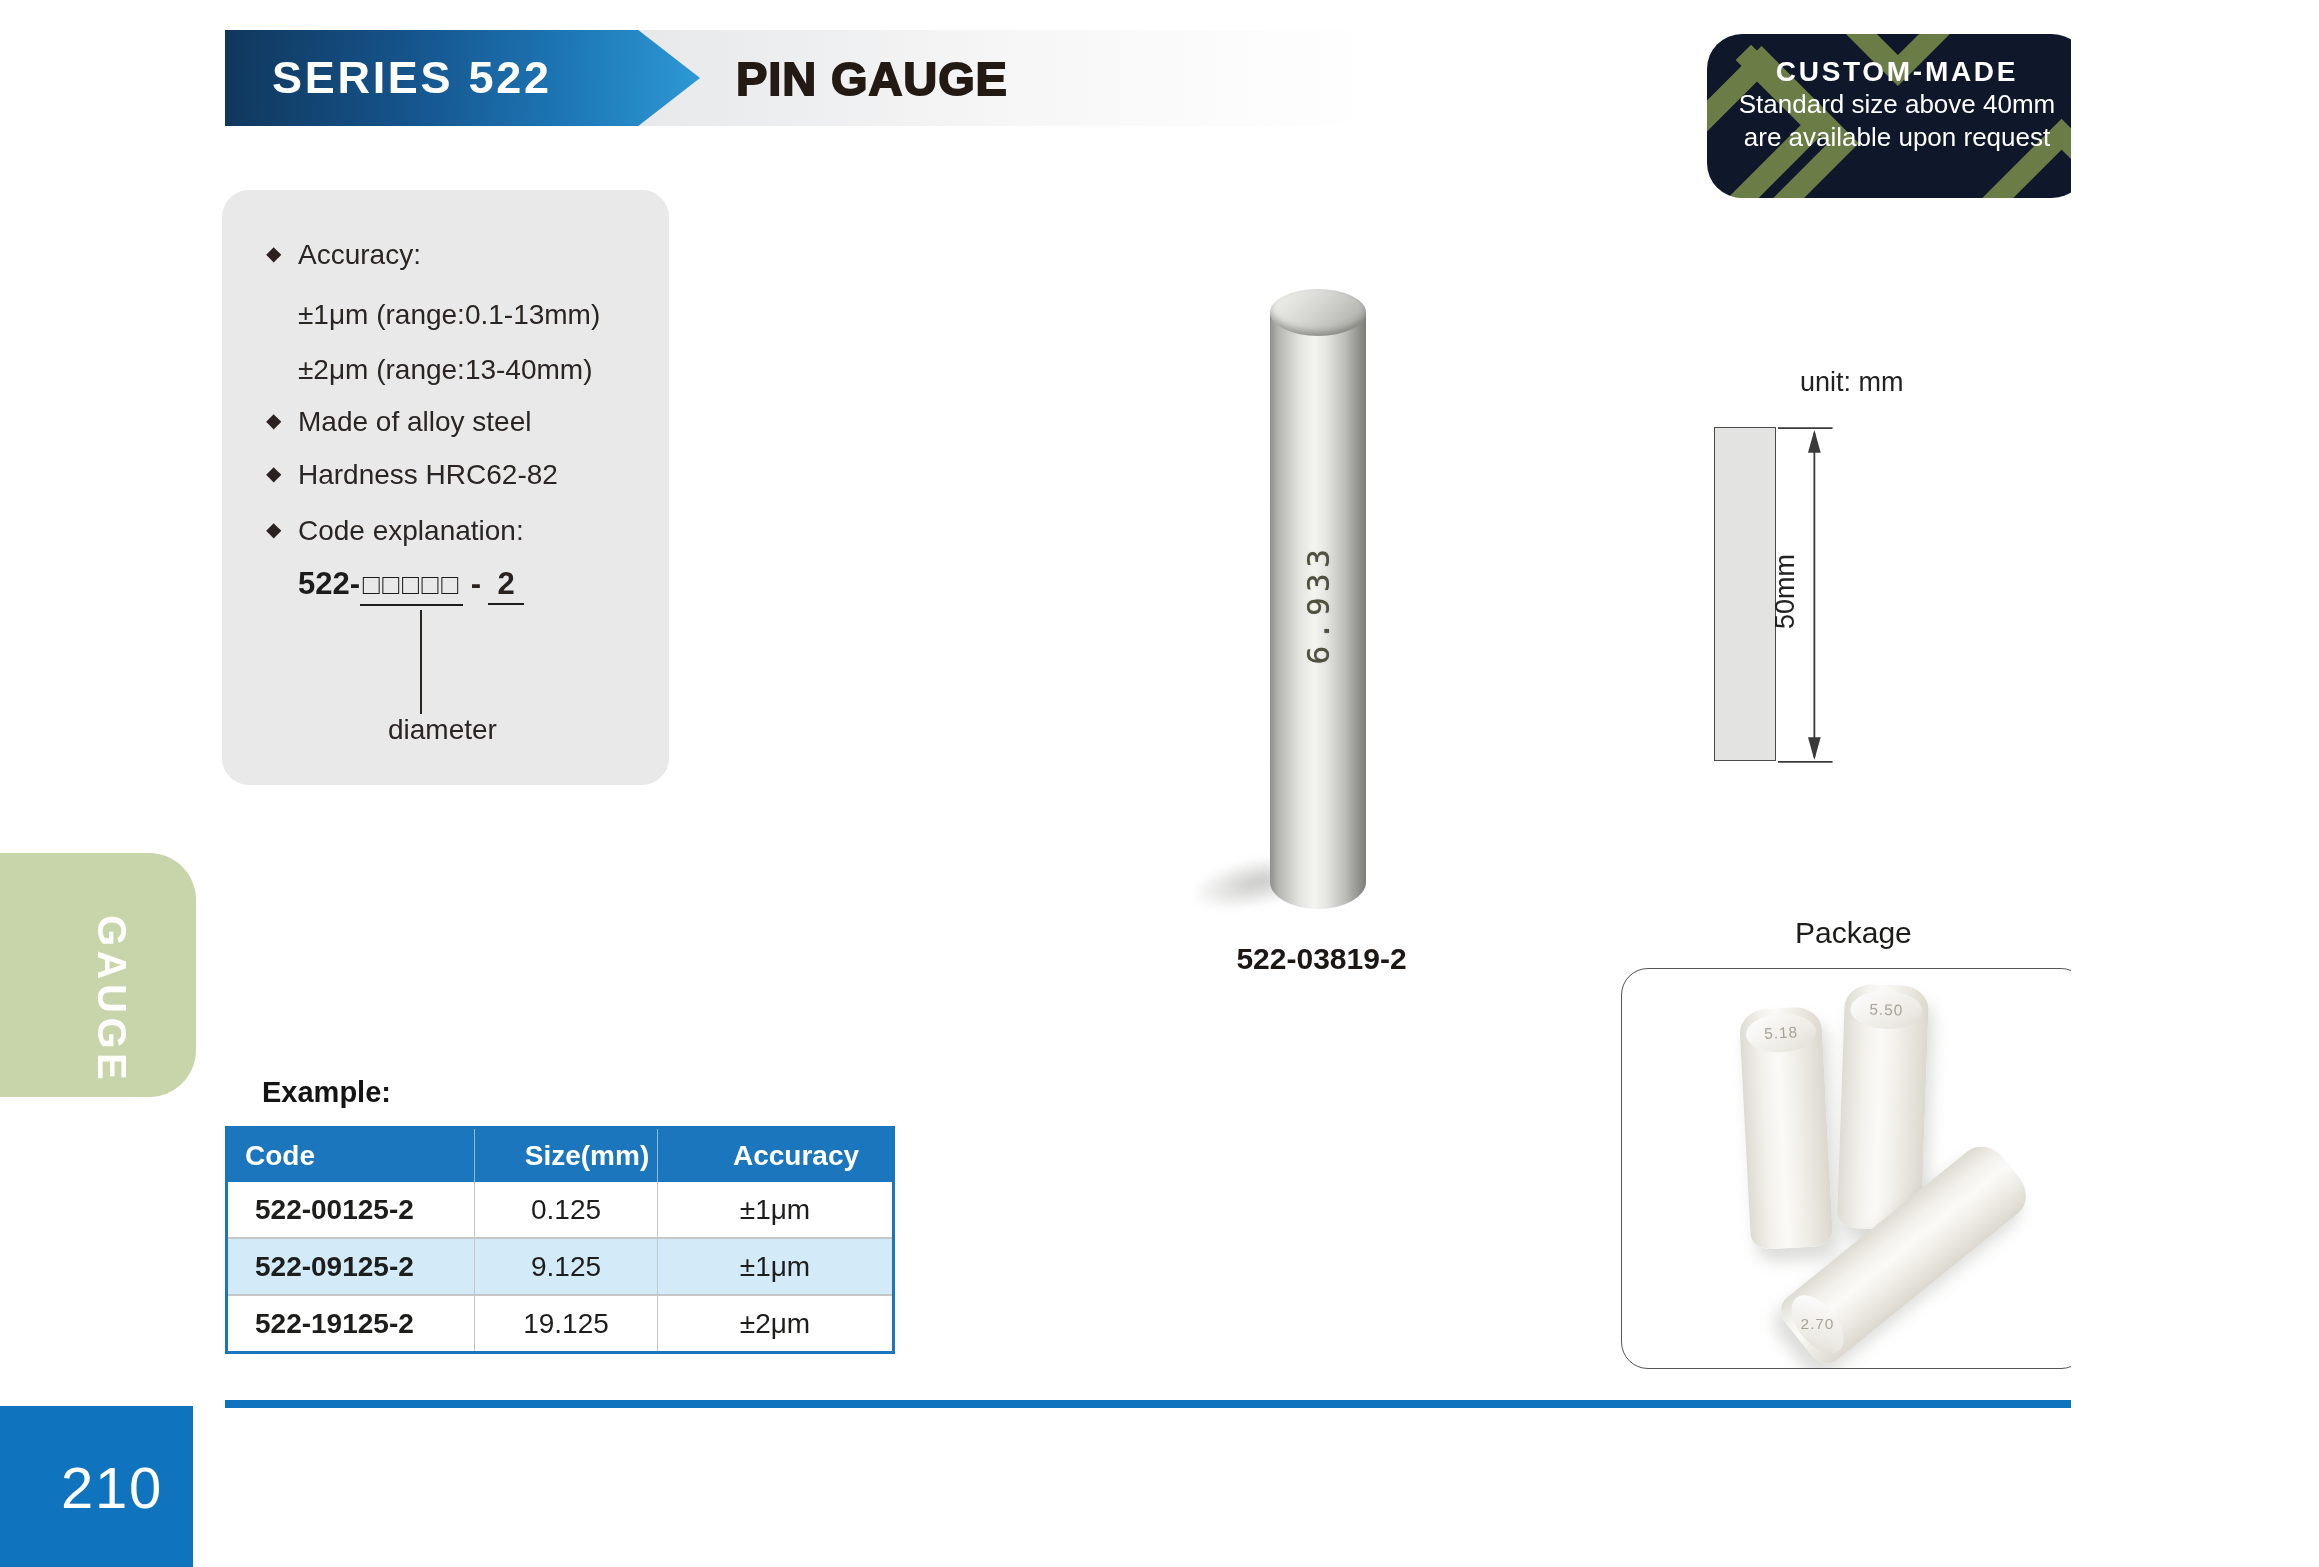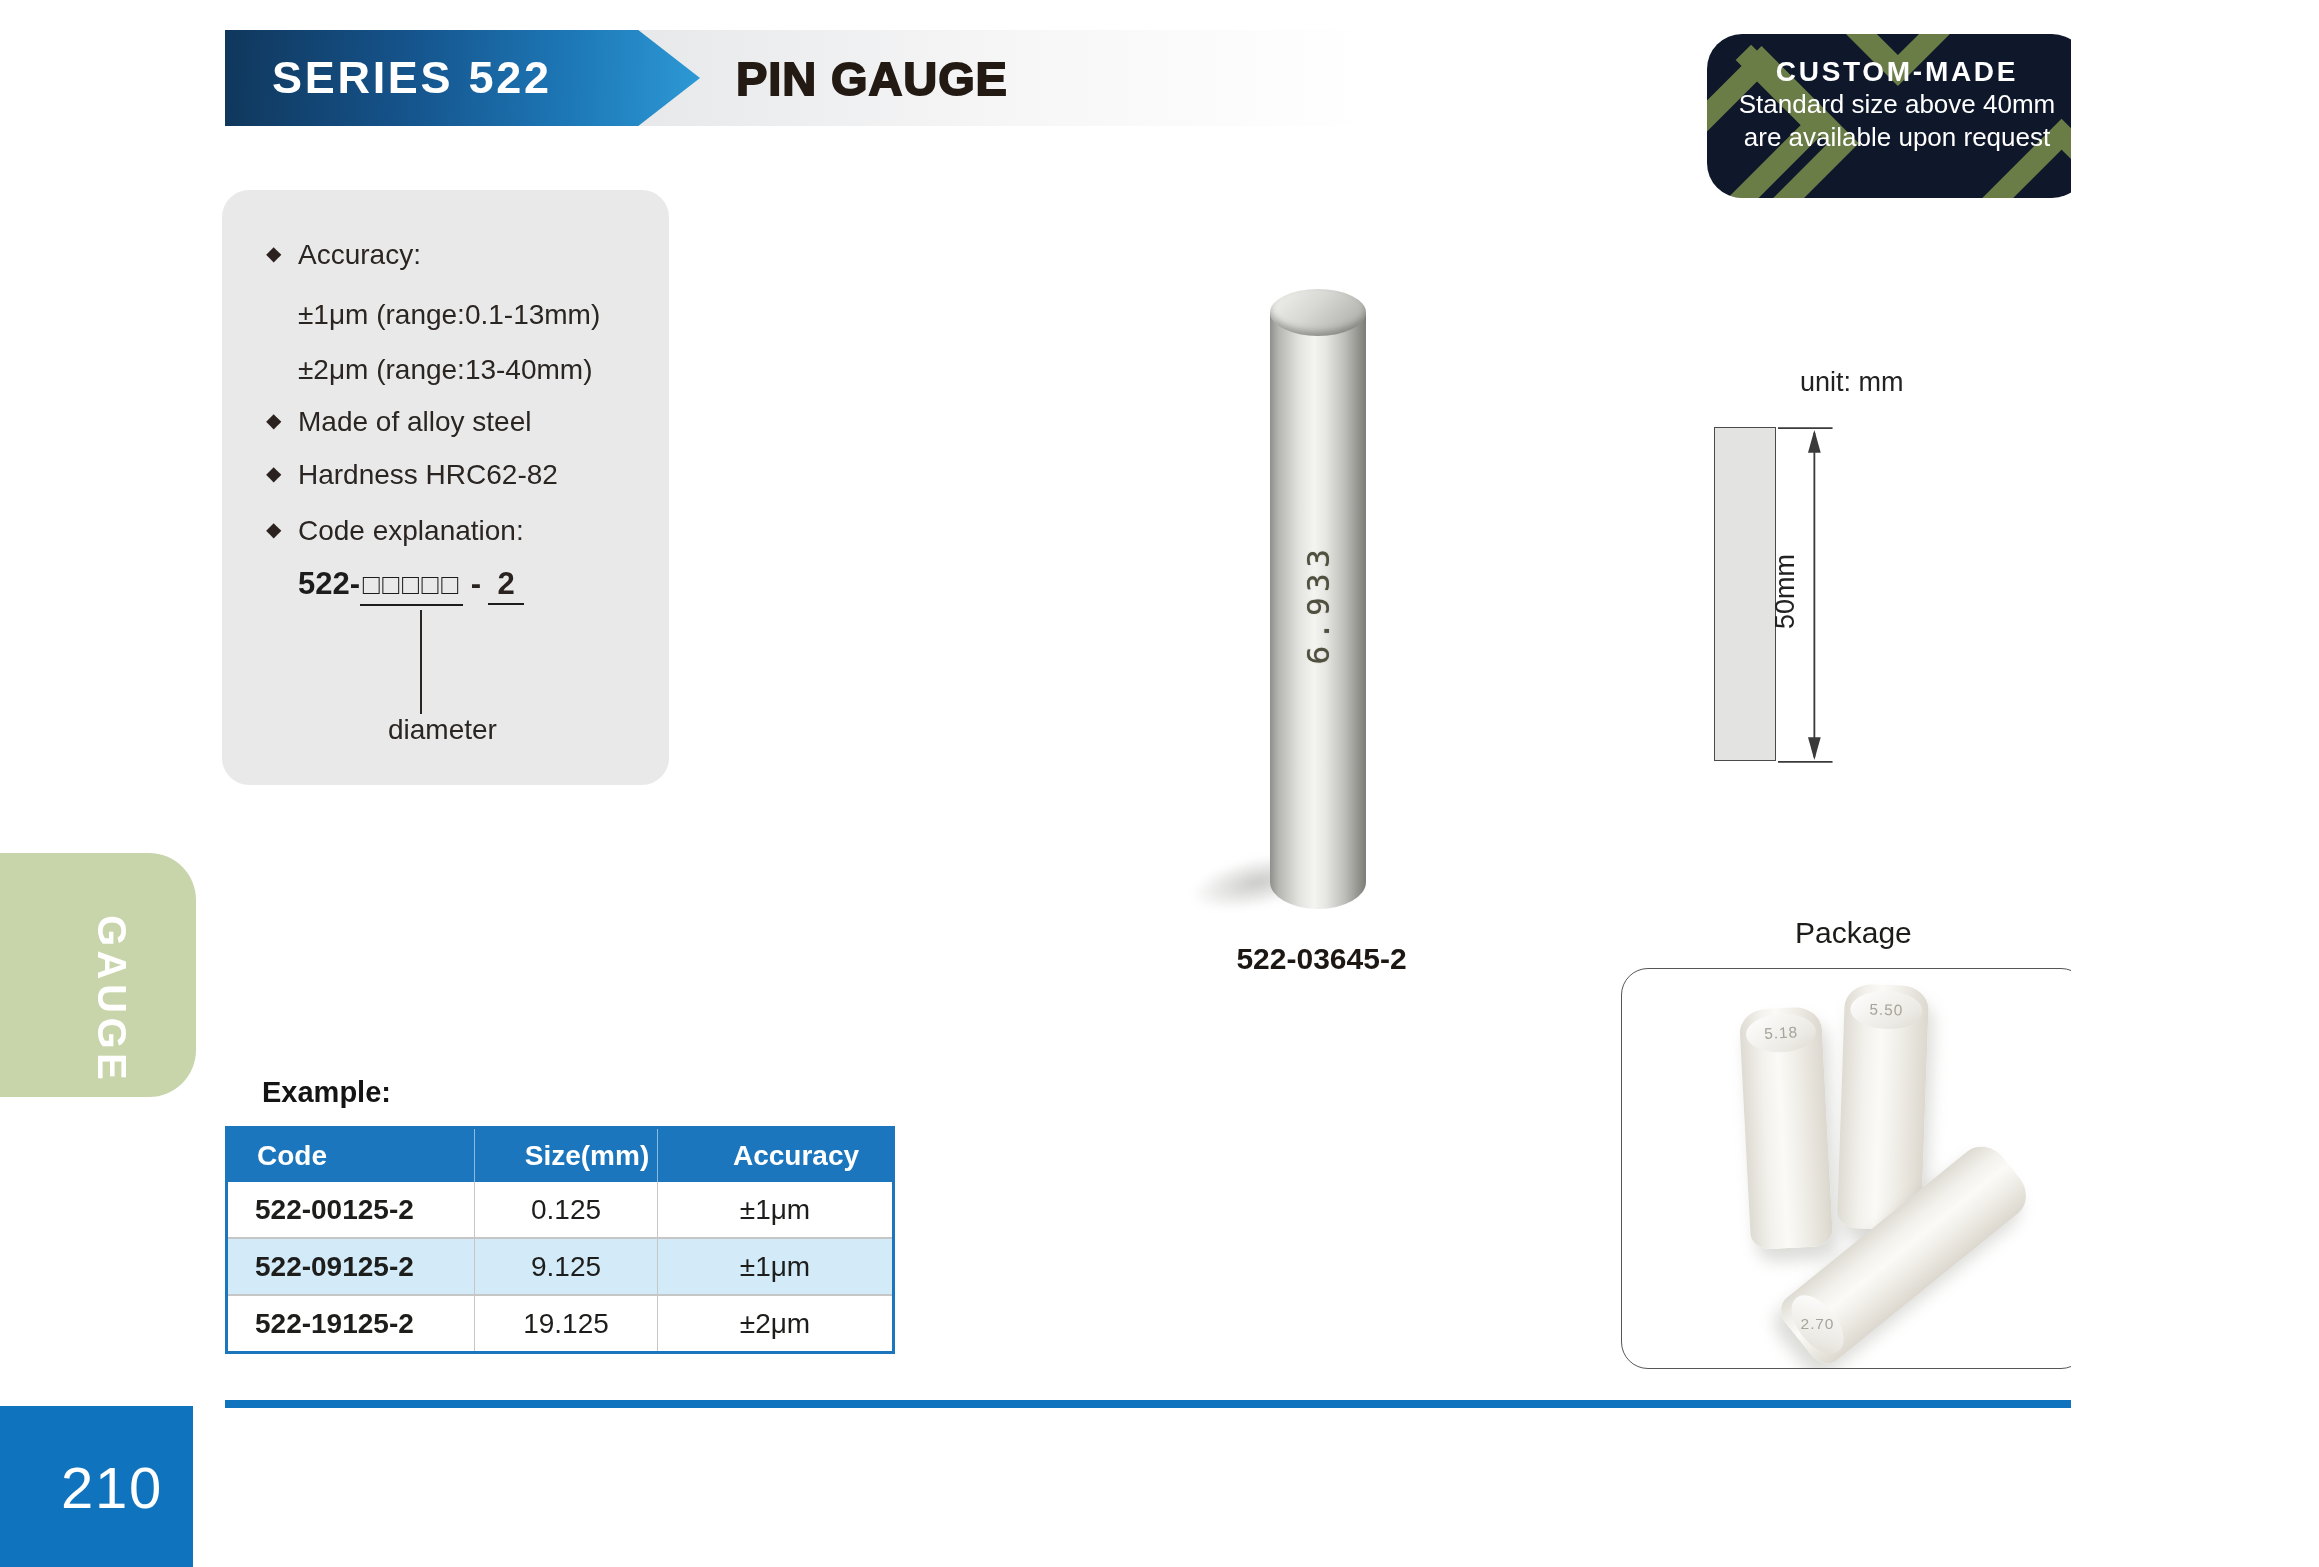--- a/index.html
+++ b/index.html
@@ -82,21 +82,21 @@
   .footer-line{left:225px;top:1400px;width:1872px;height:8.2px;background:#0f73bd;}
   .page-number-box{left:0;top:1406px;width:193px;height:162px;background:#0f73bd;
     display:flex;align-items:center;justify-content:center;padding-left:31px;box-sizing:border-box;}
   .page-number-box span{color:#fff;font-size:58px;letter-spacing:1.8px;}
 
   
   .example-title{left:262px;top:1076px;font-size:29px;font-weight:bold;color:#141414;}
   .ex-table{position:absolute;left:225px;top:1126px;width:667px;border-collapse:collapse;
     table-layout:fixed;border:3.6px solid #1b76bd;}
   .ex-table th{background:#1b76bd;color:#fff;font-size:28px;font-weight:bold;height:51px;}
-  .ex-table th:first-child{text-align:left;padding-left:29px;}
+  .ex-table th:first-child{text-align:left;padding-left:17px;}
   .ex-table th + th{border-left:1.8px solid rgba(255,255,255,.5);padding-left:43px;}
   .ex-table td{height:53px;font-size:28px;text-align:center;color:#1d1d1b;background:#fff;}
   .ex-table td:first-child{text-align:left;padding-left:27px;font-weight:bold;}
   .ex-table td + td{border-left:1.8px solid #c6c6c6;}
   .ex-table tbody tr{border-top:2.7px solid #c6c6c6;}
   .ex-table tbody tr:first-child{border-top:none;}
   .ex-table tr.alt td{background:#d3eaf8;}
   .col-code{width:248px;}.col-size{width:183px;}.col-acc{width:236px;}
 </style>
 </head>
@@ -141,21 +141,21 @@
     <div class="pointer-line"></div>
     <span class="diameter-label">diameter</span>
   </div>
 
   <div class="abs pin-shadow"></div>
   <div class="abs pin-wrap">
     <div class="pin-body"></div>
     <div class="pin-cap"></div>
     <span class="pin-stamp">6.933</span>
   </div>
-  <div class="abs pin-caption">522-03645-2</div>
+  <div class="abs pin-caption">522-03819-2</div>
 
   <span class="abs unit-label">unit: mm</span>
   <div class="abs dim-rect"></div>
   <svg class="abs dim-svg" width="84" height="351" viewBox="0 0 92 386">
     <line x1="2" y1="9" x2="62" y2="9" stroke="#3a3a3a" stroke-width="2"></line>
     <line x1="2" y1="376" x2="62" y2="376" stroke="#3a3a3a" stroke-width="2"></line>
     <line x1="42" y1="14" x2="42" y2="371" stroke="#3a3a3a" stroke-width="2"></line>
     <polygon points="42,11 35,36 49,36" fill="#3a3a3a"></polygon>
     <polygon points="42,374 35,349 49,349" fill="#3a3a3a"></polygon>
   </svg>

